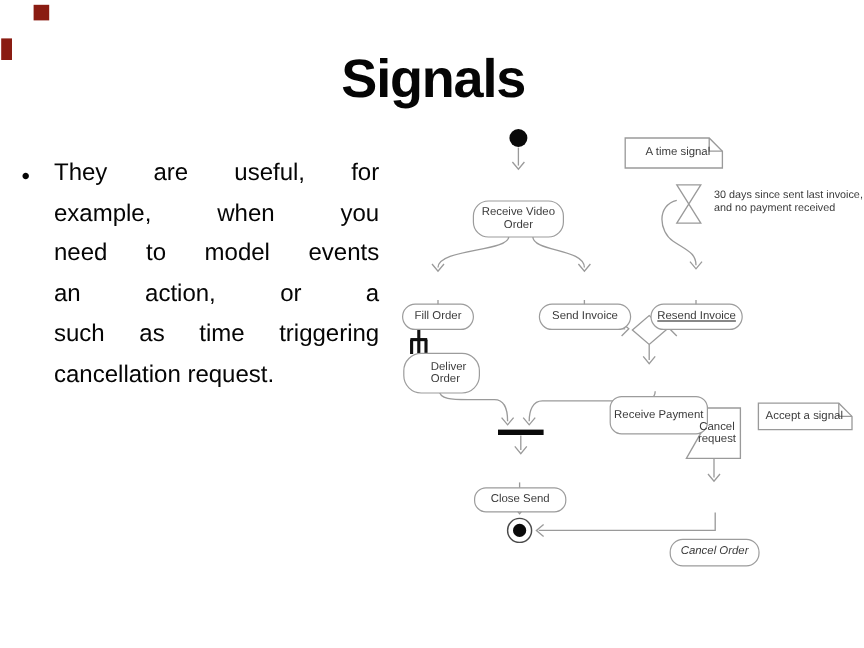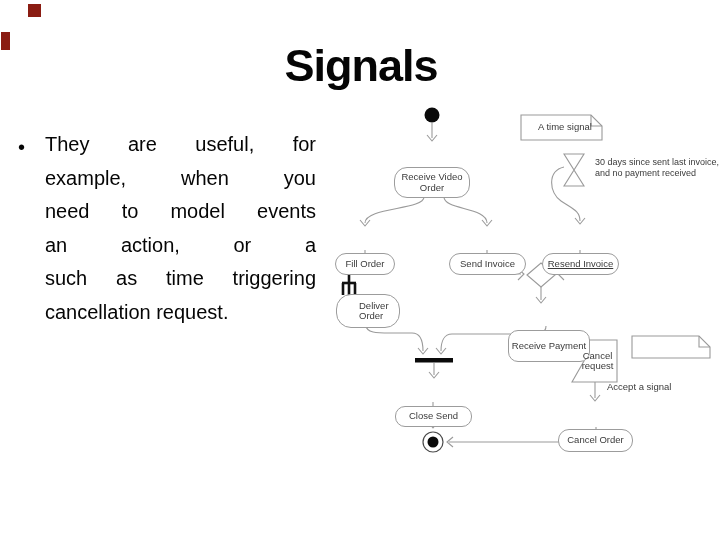--- a/index.html
+++ b/index.html
@@ -134,24 +134,24 @@
 
     <div class="node pre" style="left:394px;top:142px;width:76px;height:31px;border-radius:13px;">Receive Video
 Order</div>
     <div class="node" style="left:335px;top:228px;width:60px;height:22px;border-radius:11px;">Fill Order</div>
     <div class="node" style="left:449px;top:228px;width:77px;height:22px;border-radius:11px;">Send Invoice</div>
     <div class="node" style="left:542px;top:228px;width:77px;height:22px;border-radius:11px;text-decoration:underline;">Resend Invoice</div>
     <div class="node pre" style="left:336px;top:269px;width:64px;height:34px;border-radius:15px;padding-left:22px;justify-content:flex-start;text-align:left;">Deliver
 Order</div>
     <div class="node" style="left:508px;top:305px;width:82px;height:32px;border-radius:10px;">Receive Payment</div>
     <div class="node" style="left:395px;top:381px;width:77px;height:21px;border-radius:10px;">Close Send</div>
-    <div class="node" style="left:558px;top:404px;width:75px;height:23px;border-radius:11px;">Cancel Order</div>
+    <div class="node" style="left:558px;top:424px;width:75px;height:23px;border-radius:11px;font-style:italic;">Cancel Order</div>
 
     <div class="lbl center pre" style="left:578px;top:340px;width:39px;height:42px;">Cancel
 request</div>
 
     <div class="lbl" style="left:528px;top:115px;width:70px;height:25px;margin-left:10px;">A time signal</div>
-    <div class="lbl" style="left:607px;top:336px;width:70px;height:22px;margin-top:40px;">Accept a signal</div>
+    <div class="lbl" style="left:638px;top:336px;width:70px;height:22px;">Accept a signal</div>
 
     <div class="ann pre" style="left:595px;top:157px;width:128px;">30 days since sent last invoice,
 and no payment received</div>
   </div>
 </div>
 
 </body></html>

